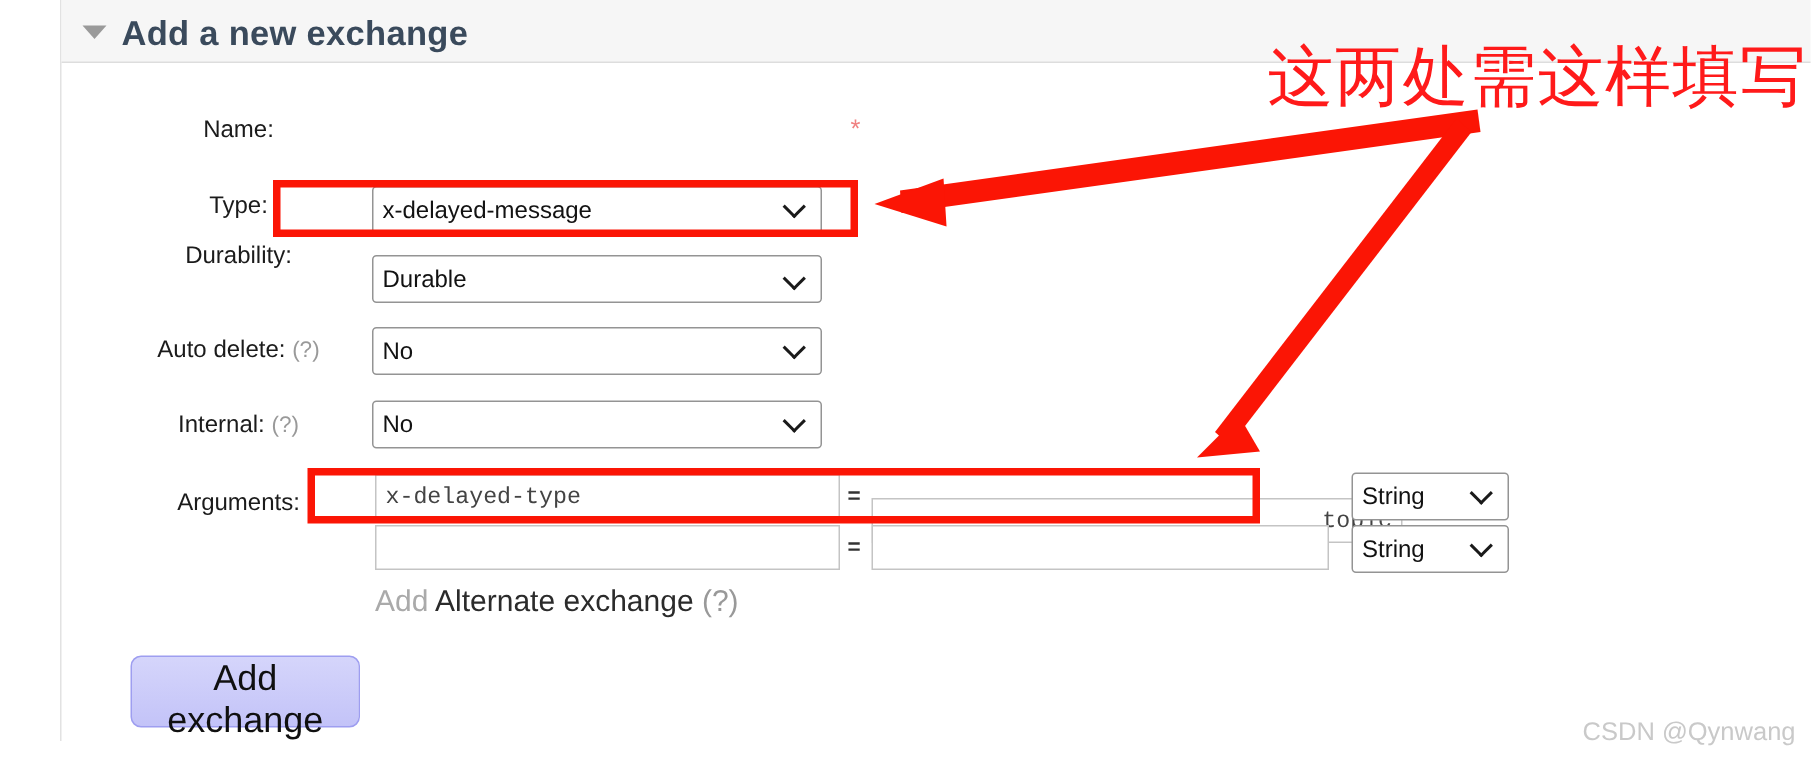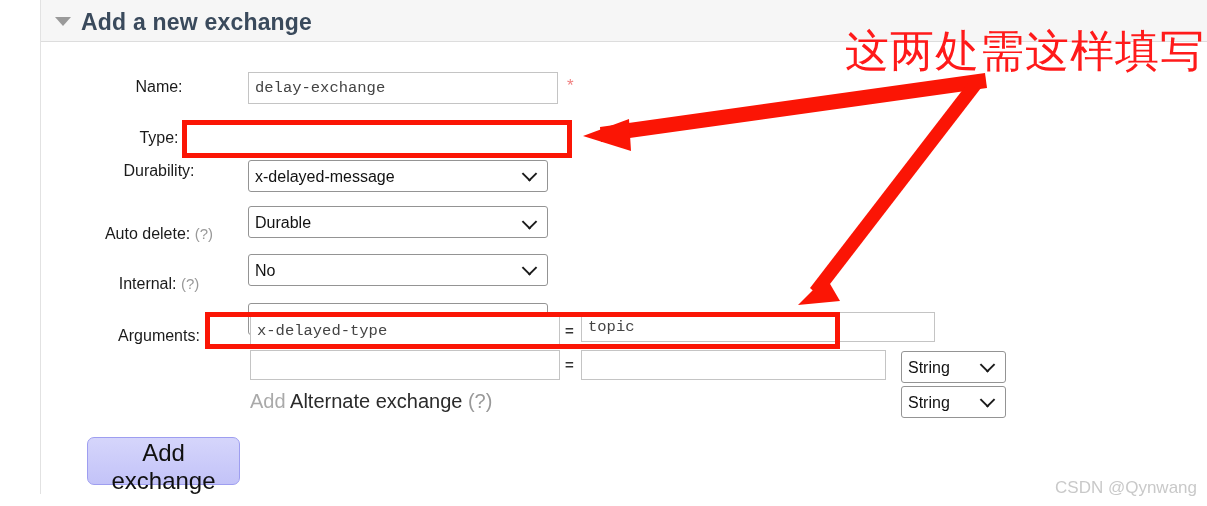--- a/index.html
+++ b/index.html
@@ -84,21 +84,21 @@
     color: #121212;
     background: #ffffff;
     border: 1px solid #949494;
     border-radius: 3px;
     padding: 2px 6px;
     outline: none;
     -webkit-appearance: none;
     -moz-appearance: none;
     appearance: none;
   }
-  .selwrap { position: absolute; margin-top: 36px; }
+  .selwrap { position: absolute; }
   .selwrap::after {
     content: "";
     position: absolute;
     right: 13px; top: 50%;
     width: 9px; height: 9px;
     border-right: 2px solid #1a1a1a;
     border-bottom: 2px solid #1a1a1a;
     transform: translateY(-70%) rotate(45deg);
     pointer-events: none;
   }
@@ -177,21 +177,20 @@
 <div id="root">
 
   <div class="panel">
 
     <div class="panel-header">
       <div class="caret"></div>
       <div class="panel-title">Add a new exchange</div>
     </div>
 
     <div class="row-label" style="top:78px;">Name:</div>
-    <input class="txt" id="name-input" style="left: 207px; top: 72px; width: 310px; height: 32px;" value="delay-exchange">
     <div class="asterisk" style="left:526px; top:76px;">*</div>
 
     <div class="row-label" style="top:129px;">Type:</div>
     <div class="selwrap" style="left:207px; top:124px; width:300px; height:32px;">
       <select class="sel" id="type-select" style="left:0; top:0; width:300px; height:32px;"><option value="direct">direct</option><option value="fanout">fanout</option><option value="headers">headers</option><option value="topic">topic</option><option value="x-delayed-message" selected="">x-delayed-message</option></select>
     </div>
 
     <div class="row-label" style="top:162px;">Durability:</div>
     <div class="selwrap" style="left:207px; top:170px; width:300px; height:36px;padding-left:18px;">
       <select class="sel" id="durability-select" style="left:0; top:0; width:300px; height:32px;"><option value="Durable">Durable</option><option value="Transient">Transient</option></select>
@@ -204,21 +203,21 @@
 
     <div class="row-label" style="top:275px;"><span>Internal:</span> <span class="hint">(?)</span></div>
     <div class="selwrap" style="left:207px; top:267px; width:300px; height:32px;">
       <select class="sel" id="internal-select" style="left:0; top:0; width:300px; height:32px;"><option value="No">No</option><option value="Yes">Yes</option></select>
     </div>
 
     <div class="row-label" style="top:327px;">Arguments:</div>
 
     <input class="txt" id="arg0-key" style="left: 209px; top: 316px; width: 310px; height: 30px;" value="x-delayed-type">
     <div class="eqsign" style="left:524px; top:322px;">=</div>
-    <input class="txt" id="arg0-val" style="left: 540px; top: 312px; width: 354px; height: 30px;" value="topic">
+    <input class="txt" id="arg0-val" style="left: 540px; top: 332px; width: 354px; height: 30px; text-align: right;" value="topic">
     <div class="selwrap" style="left:860px; top:315px; width:105px; height:32px;">
       <select class="sel" id="arg0-type" style="left:0; top:0; width:105px; height:32px;"><option value="String">String</option><option value="Number">Number</option><option value="Boolean">Boolean</option><option value="List">List</option></select>
     </div>
 
     <input class="txt" id="arg1-key" style="left: 209px; top: 350px; width: 310px; height: 30px;" value="">
     <div class="eqsign" style="left:524px; top:356px;">=</div>
     <input class="txt" id="arg1-val" style="left: 540px; top: 350px; width: 305px; height: 30px;" value="">
     <div class="selwrap" style="left:860px; top:350px; width:105px; height:32px;">
       <select class="sel" id="arg1-type" style="left:0; top:0; width:105px; height:32px;"><option value="String">String</option><option value="Number">Number</option><option value="Boolean">Boolean</option><option value="List">List</option></select>
     </div>

